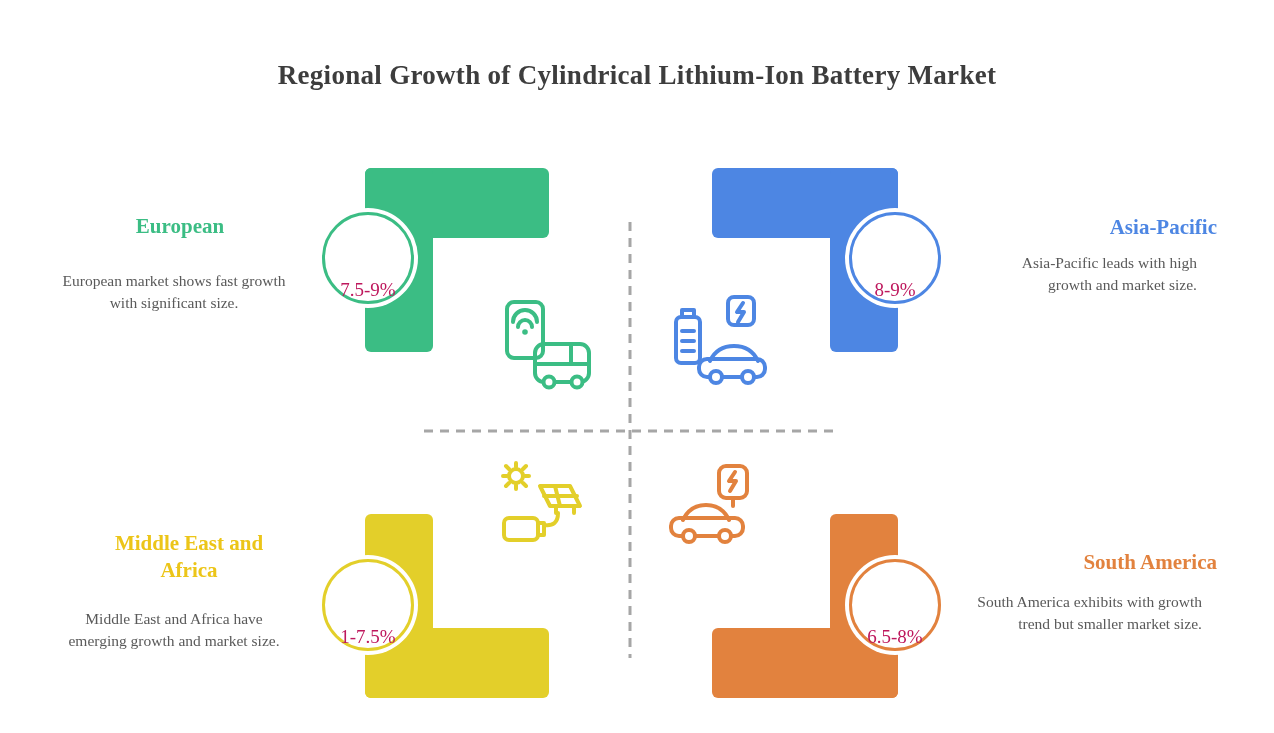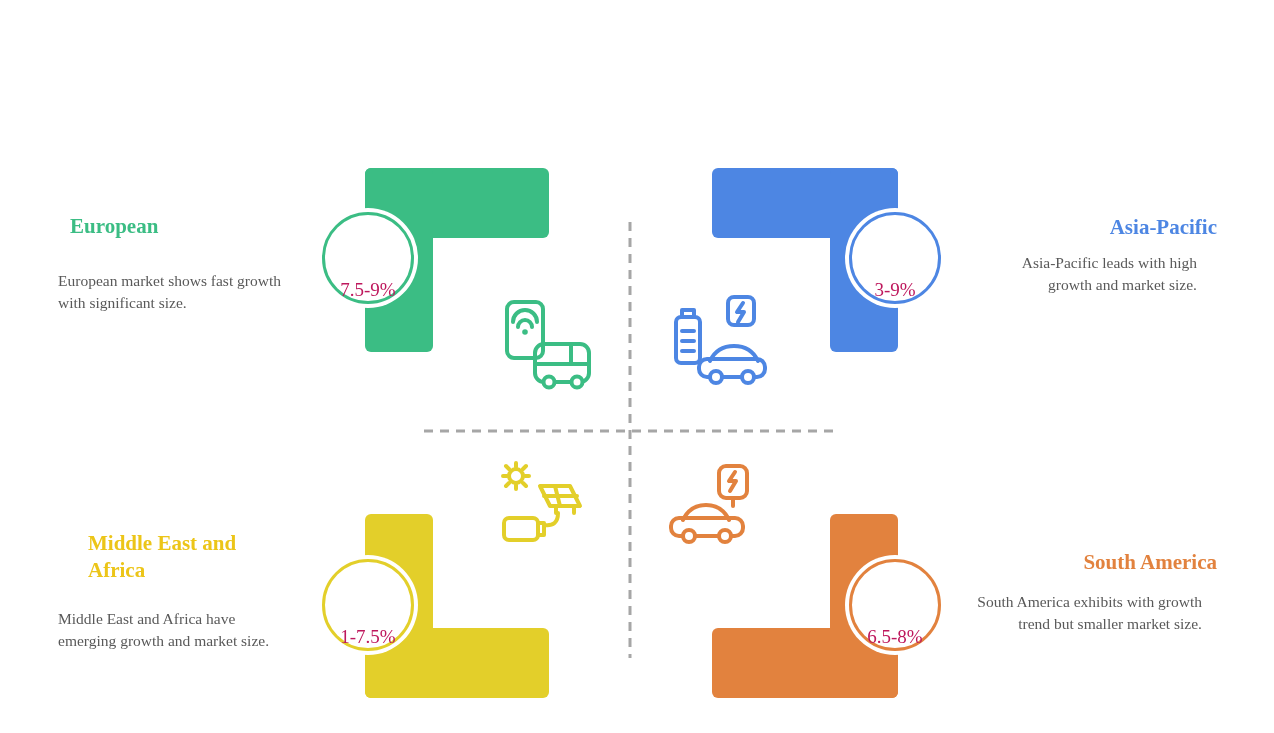--- a/index.html
+++ b/index.html
@@ -34,36 +34,37 @@
   .b-green{border:3px solid var(--green);}
   .b-blue{border:3px solid var(--blue);}
   .b-yellow{border:3px solid var(--yellow);}
   .b-orange{border:3px solid var(--orange);}
   .qh{position:absolute;font-size:21px;font-weight:bold;line-height:1.3;}
   .qd{position:absolute;font-size:15.5px;color:var(--text);line-height:1.45;}
   .t-green{color:var(--green);}
   .t-blue{color:var(--blue);}
   .t-yellow{color:var(--yellow-head);}
   .t-orange{color:var(--orange);}
-  .ra{text-align:left;}
+  .ra{text-align:center;}
   .la{text-align:right;}
   .divider{position:absolute;}
   .icon{position:absolute;fill:none;stroke-width:4;stroke-linecap:round;stroke-linejoin:round;}
   .icon.s-green{stroke:var(--green);}
   .icon.s-blue{stroke:var(--blue);}
   .icon.s-yellow{stroke:var(--yellow);}
   .icon.s-orange{stroke:var(--orange);}
   .wheel{fill:#fff;}
   .dot-green{fill:var(--green);stroke:none;}
 </style>
 </head>
 <body>
 
 <div class="stage">
 
+  <h1 class="title">Regional Growth of Cylindrical Lithium-Ion Battery Market</h1>
 
   <svg class="divider" style="left:627px;top:222px" width="6" height="436">
     <line x1="3" y1="0" x2="3" y2="436" stroke="#a6a6a6" stroke-width="3" stroke-dasharray="9 7"></line>
   </svg>
   <svg class="divider" style="left:424px;top:428px" width="414" height="6">
     <line x1="0" y1="3" x2="414" y2="3" stroke="#a6a6a6" stroke-width="3" stroke-dasharray="9 7"></line>
   </svg>
 
   <svg class="shape" style="left:365px;top:168px" width="184" height="184">
     <g class="f-green">
@@ -93,21 +94,21 @@
     </g>
   </svg>
 
   <svg class="shape" style="left:712px;top:168px" width="186" height="184">
     <g class="f-blue">
       <rect x="0" y="0" width="186" height="70" rx="6"></rect>
       <rect x="118" y="0" width="68" height="184" rx="6"></rect>
     </g>
   </svg>
   <div class="badge b-blue" style="left:849px;top:212px">
-    <span>3-9%</span>
+    <span>8-9%</span>
   </div>
   <div class="qh t-blue la" style="left:977px;top:214px;width:240px">Asia-Pacific</div>
   <div class="qd la" style="left:977px;top:252px;width:220px">Asia-Pacific leads with high growth and market size.</div>
 
   <svg class="icon s-blue" style="left:666px;top:293px" width="105" height="105" viewBox="0 0 105 105">
     <g>
       <rect x="10" y="24" width="24" height="46" rx="5"></rect>
       <path d="M16,24 v-7 h12 v7"></path>
       <path d="M16,38 h12 M16,48 h12 M16,58 h12"></path>
     </g>

